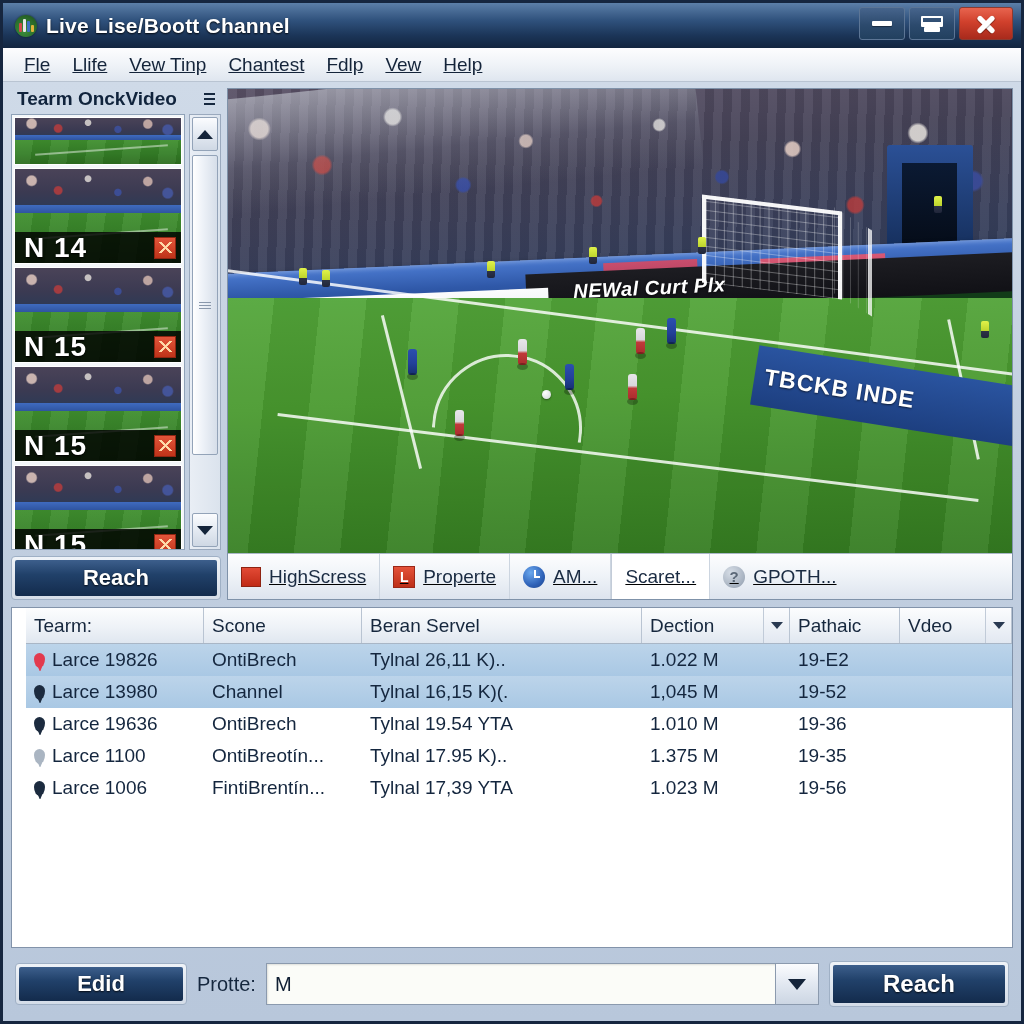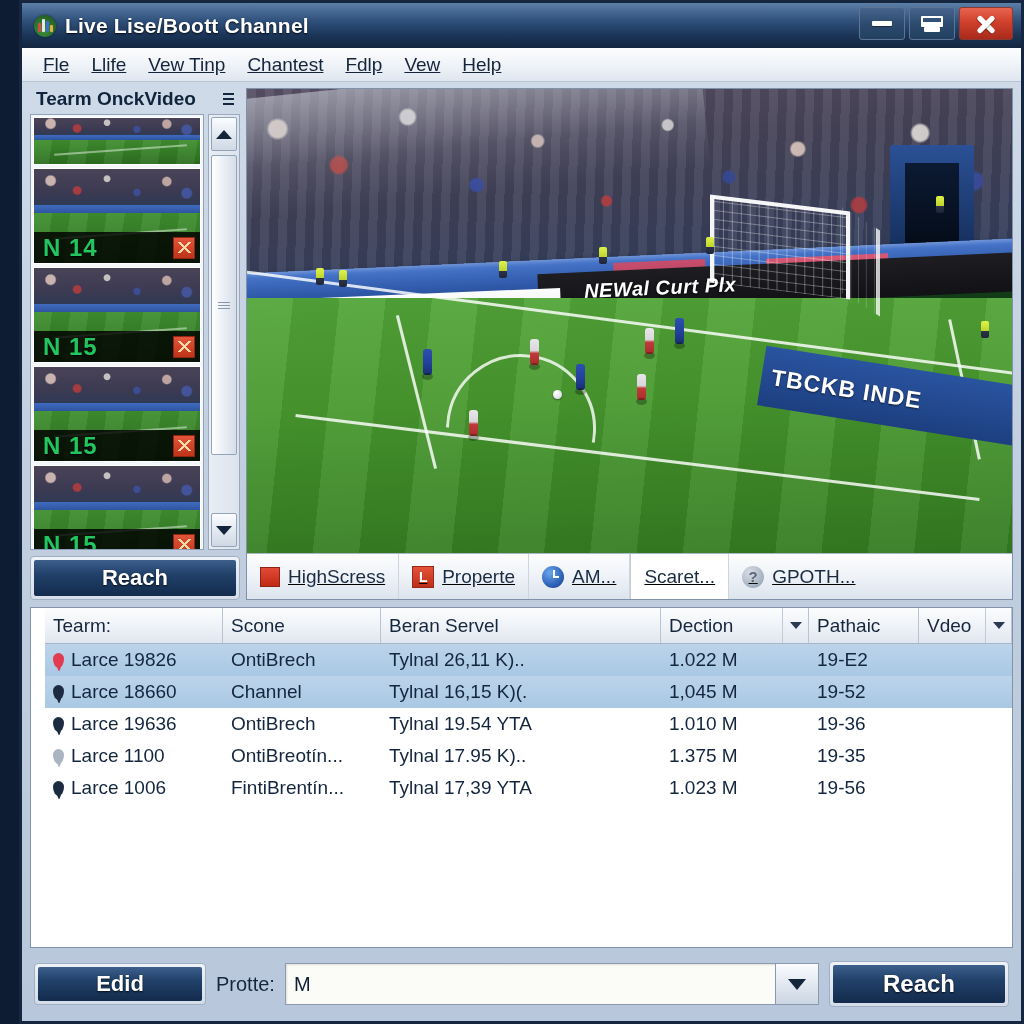--- a/index.html
+++ b/index.html
@@ -10,21 +10,21 @@
     overflow: hidden;
     font-family: "Liberation Sans", sans-serif;
     background: #0d1b33;
   }
 
   
   #window {
     position: absolute; inset: 0;
     background: linear-gradient(180deg,#2b4a70 0%,#1b3256 12%,#12243f 100%);
     border: 3px solid #16263f;
-    display: flex; flex-direction: column; margin-left: 19px;
+    display: flex; flex-direction: column;
   }
 
   
   #titlebar {
     height: 45px; flex: 0 0 45px;
     position: relative;
     background: linear-gradient(180deg,#5c7fa8 0%,#30527d 38%,#1b3558 72%,#13253f 100%);
     display: flex; align-items: center;
     padding-left: 12px;
   }
@@ -176,21 +176,21 @@
     height:2px; background:rgba(255,255,255,.45);
     transform: rotate(-4deg);
   }
   .thumb-caption {
     position: absolute; left:0; right:0; bottom:0; height:31px;
     background: rgba(0,0,0,.82);
     display: flex; align-items: center; justify-content: space-between;
     padding: 0 5px 0 9px;
   }
   .thumb-caption .lbl {
-    color:#22c55e; font-size:24px; font-weight:bold; letter-spacing:1px;
+    color:#ffffff; font-size:28px; font-weight:bold; letter-spacing:1px;
     text-shadow: 0 1px 2px #000;
   }
   .thumb-badge {
     width: 22px; height: 22px;
     background: linear-gradient(180deg,#e2553a 0%,#bf3319 100%);
     border: 1px solid #8f2512;
     display:flex; align-items:center; justify-content:center;
   }
   .thumb-badge .g {
     width: 13px; height: 11px;
@@ -833,21 +833,21 @@
               <span>19-E2</span>
             </div>
           <div class="td" style="flex:1 1 auto">
               <span></span>
             </div>
         </div>
 
         <div class="tr selected">
           <div class="td" style="width:178px">
             <span class="pin" style="background:#1c2b3f; color:#1c2b3f;"></span>
-            <span>Larce 18660</span>
+            <span>Larce 13980</span>
           </div>
           <div class="td" style="width:158px">
               <span>Channel</span>
             </div>
           <div class="td" style="width:280px">
               <span>Tylnal 16,15 K)(.</span>
             </div>
           <div class="td" style="width:148px">
               <span>1,045 M</span>
             </div>

